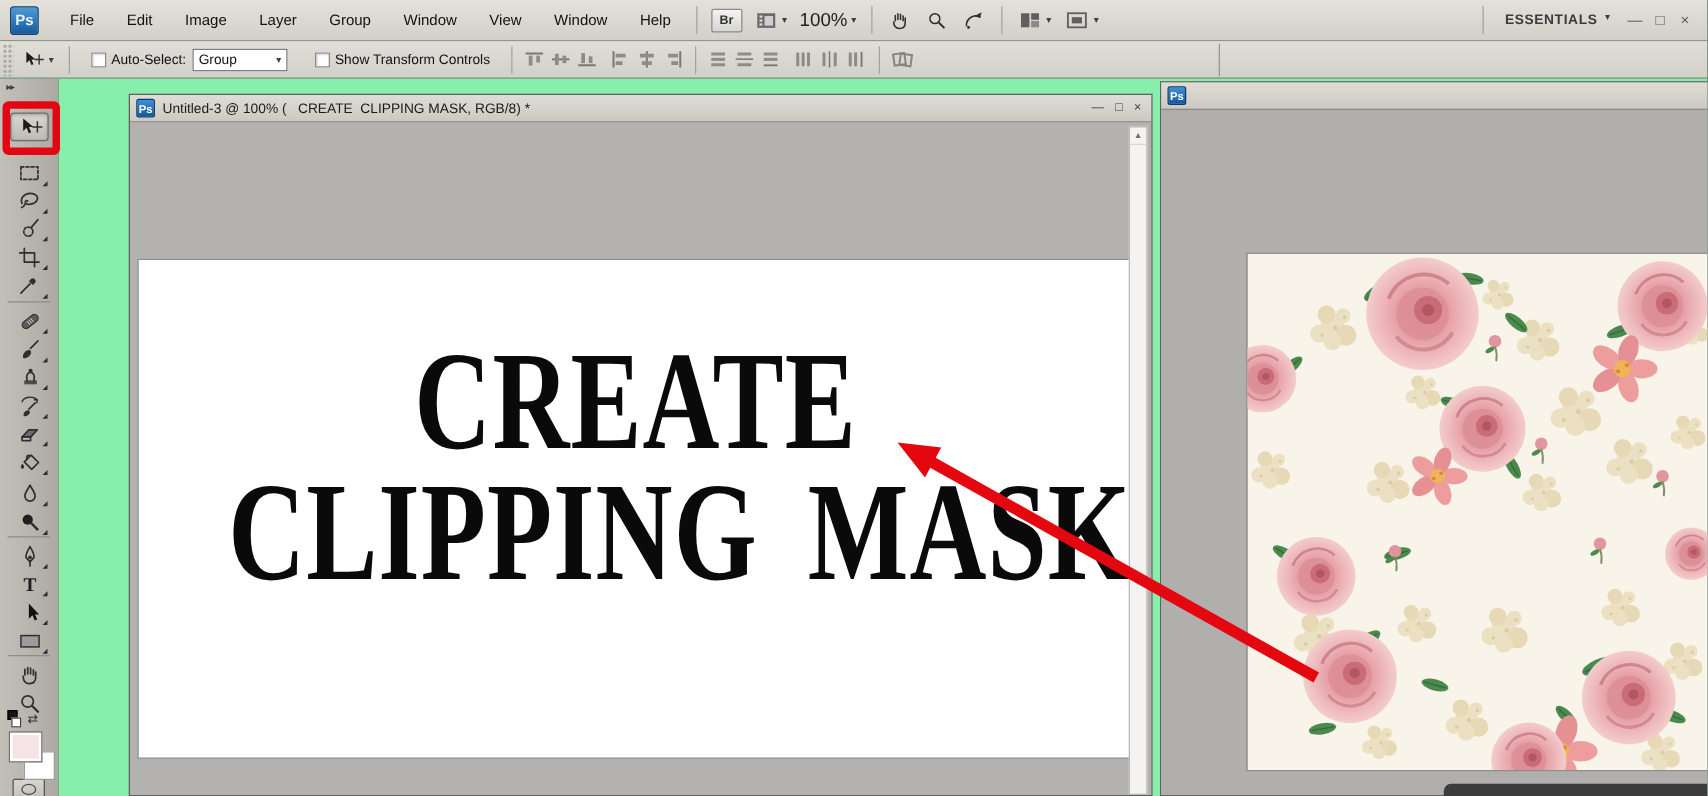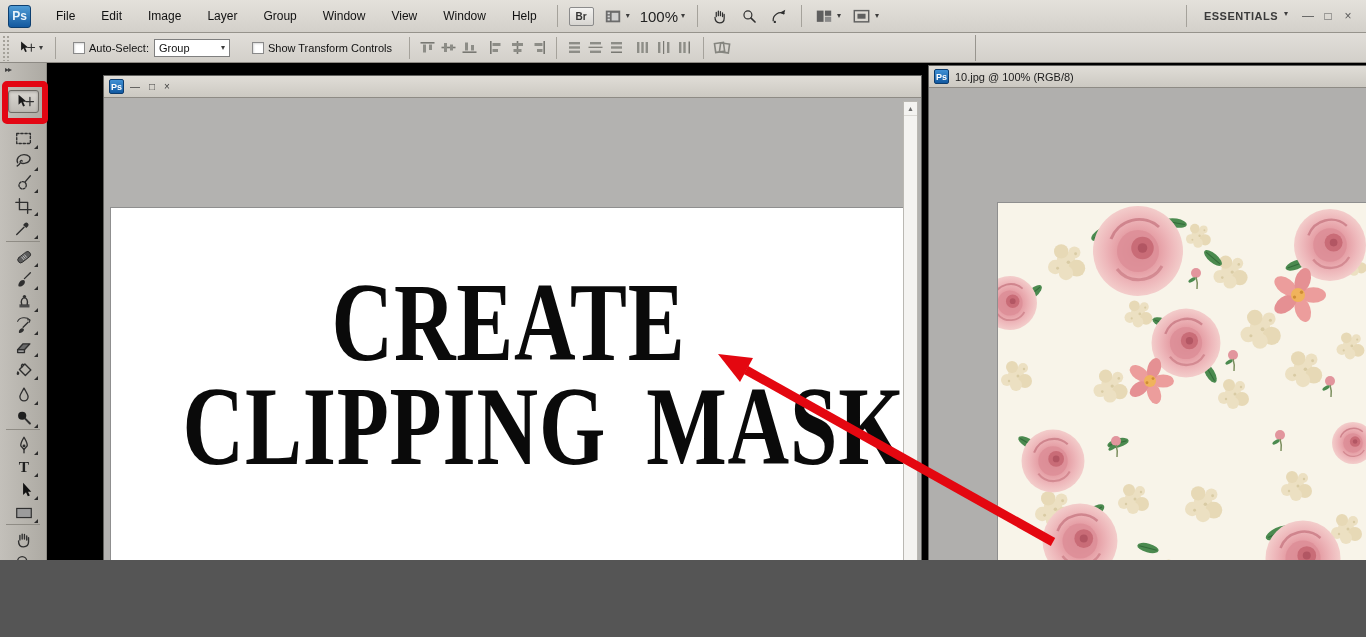--- a/index.html
+++ b/index.html
@@ -1,18 +1,18 @@
 <!DOCTYPE html>
 <html><head>
 <meta charset="utf-8">
 <style>
 *{margin:0;padding:0;box-sizing:border-box}
 html,body{background:#555}
 body{font-family:"Liberation Sans",sans-serif}
-.app{position:relative;width:1366px;height:560px;background:#000000;overflow:hidden}
+.app{position:relative;width:1366px;height:637px;background:#86efac;overflow:hidden}
 
 
 .menubar{position:absolute;left:0;top:0;width:1366px;height:33px;background:linear-gradient(#e4e1db,#d3d0ca);border-bottom:1px solid #96938c;display:flex;align-items:center;padding:0 8px;z-index:6}
 .ps-logo{width:23px;height:23px;border-radius:3px;background:linear-gradient(#4f9cd6,#13599f);border:1px solid #0d3f70;color:#eaf4fb;font-size:12px;font-weight:bold;display:flex;align-items:center;justify-content:center;margin-right:12px;flex:none}
 .menu-item{font-size:12px;color:#111;padding:0 13px;line-height:33px;cursor:default}
 .vdiv{width:1px;height:22px;background:#a5a29b;margin:0 7px;flex:none}
 .br-btn{width:25px;height:19px;border:1px solid #8b8b8b;border-radius:2px;background:linear-gradient(#f4f3f1,#d7d5d1);font-size:10px;font-weight:bold;color:#333;display:flex;align-items:center;justify-content:center;margin:0 4px}
 .icon-btn{display:flex;align-items:center;gap:3px;padding:0 5px;height:24px}
 .caret{font-size:8px;color:#3d3d3d;line-height:1}
 .zoom-text{font-size:15px;color:#222}
@@ -430,20 +430,21 @@
     <div class="qmask">
         <i></i>
       </div>
   </div>
 
   <div class="window" style="left:103px;top:75px;width:819px;height:562px">
     <div class="titlebar">
       <div class="doc-badge">
           <span>Ps</span>
         </div>
+      <span class="doc-title">Untitled-3 @ 100% (   CREATE  CLIPPING MASK, RGB/8) *</span>
       <div class="doc-ctrls">
         <span>—</span>
         <span>□</span>
         <span>×</span>
       </div>
     </div>
     <div class="win-body">
       <div class="canvas1">
         <div class="canvas-text">
           <div>CREATE</div>
@@ -454,21 +455,20 @@
         <div class="up">▲</div>
       </div>
     </div>
   </div>
 
   <div class="window" style="left:928px;top:65px;width:440px;height:572px">
     <div class="titlebar">
       <div class="doc-badge">
           <span>Ps</span>
         </div>
-      <span class="doc-title">10.jpg @ 100% (RGB/8)</span>
     </div>
     <div class="win-body" style="background:#b0afad">
       <div class="floral-wrap">
         <svg width="369" height="413" viewBox="0 0 369 413">
           <defs>
             <radialGradient id="rg">
               <stop offset="0" stop-color="#c96c77"></stop>
               <stop offset="0.35" stop-color="#e2959d"></stop>
               <stop offset="0.75" stop-color="#eeb8bb"></stop>
               <stop offset="1" stop-color="#f3cdcb"></stop>

